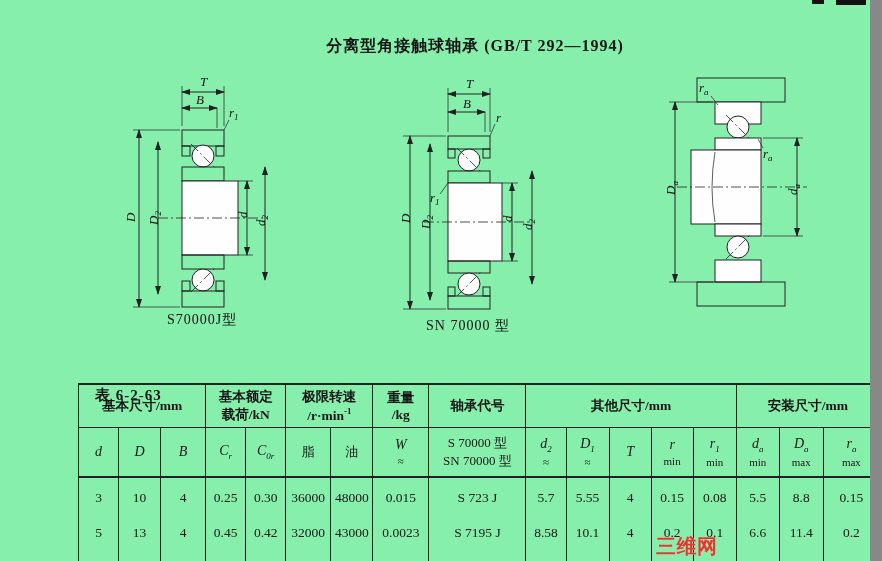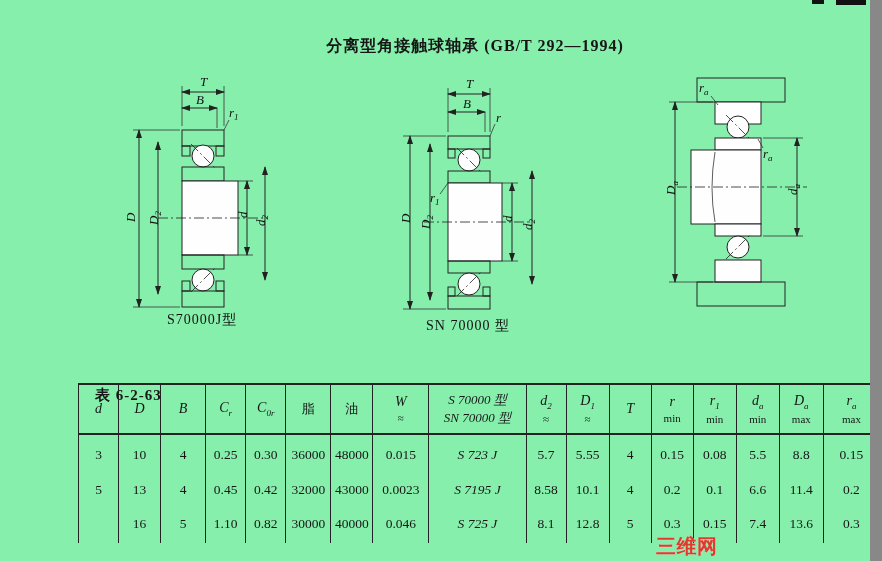--- a/index.html
+++ b/index.html
@@ -36,21 +36,21 @@
     padding:0 2px;text-align:center;vertical-align:middle;
     font-weight:400;overflow:hidden;white-space:nowrap;
   }
   table.spec{border-top:2px solid #222;}
   tr.group th{border-bottom:1px solid #222;height:42px;font-weight:600;font-size:13.5px;}
   tr.sub th{border-bottom:2px solid #222;height:48px;}
   tbody td{border-top:none;border-bottom:none;font-size:13.5px;}
   tr.r1 td{height:40px;}
   tr.r2 td{height:30px;}
   tr.r3 td{height:38px;}
-  td.code,th.codehead{text-align:left;padding-left:9px;font-style:italic;}
+  td.code,th.codehead{text-align:left;padding-left:9px;}
   .sym{font-style:italic;font-size:14px;}
   .sym sub{font-size:9px;font-style:italic;}
   .note{display:block;font-size:11px;line-height:12px;margin-top:2px;font-style:normal;}
   .l2{display:block;}
   sup{font-size:9px;}
   
   .watermark{
     position:absolute;left:656px;top:533px;z-index:5;
     font-family:"Liberation Sans", sans-serif;
     font-size:20px;font-weight:700;letter-spacing:0.5px;
@@ -245,20 +245,29 @@
       <col style="width:40px">
         <col style="width:43px">
         <col style="width:42px">
         <col style="width:42px">
         <col style="width:43px">
       <col style="width:43px">
         <col style="width:44px">
         <col style="width:56px">
     </colgroup>
     <thead>
+      <tr class="group">
+        <th colspan="3">基本尺寸/mm</th>
+        <th colspan="2"><span>基本额定</span><span class="l2">载荷/kN</span></th>
+        <th colspan="2"><span>极限转速</span><span class="l2"><span>/r·min</span><sup>-1</sup></span></th>
+        <th><span>重量</span><span class="l2">/kg</span></th>
+        <th>轴承代号</th>
+        <th colspan="5">其他尺寸/mm</th>
+        <th colspan="3">安装尺寸/mm</th>
+      </tr>
       <tr class="sub">
         <th><span class="sym">d</span></th>
         <th><span class="sym">D</span></th>
         <th><span class="sym">B</span></th>
         <th><span class="sym"><i>C</i><sub>r</sub></span></th>
         <th><span class="sym"><i>C</i><sub>0r</sub></span></th>
         <th>脂</th>
         <th>油</th>
         <th><span class="sym">W</span><span class="note">≈</span></th>
         <th class="codehead"><span>S 70000 型</span><span class="l2">SN 70000 型</span></th>

